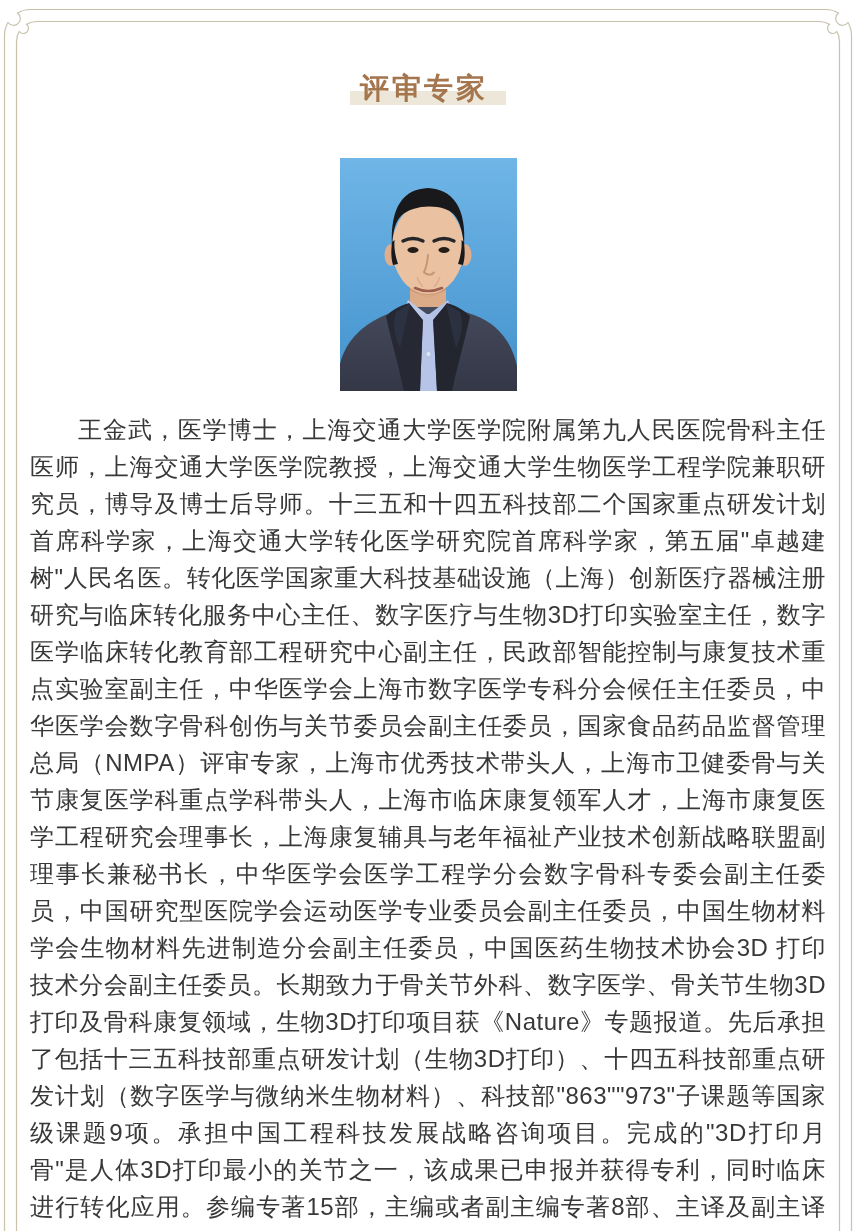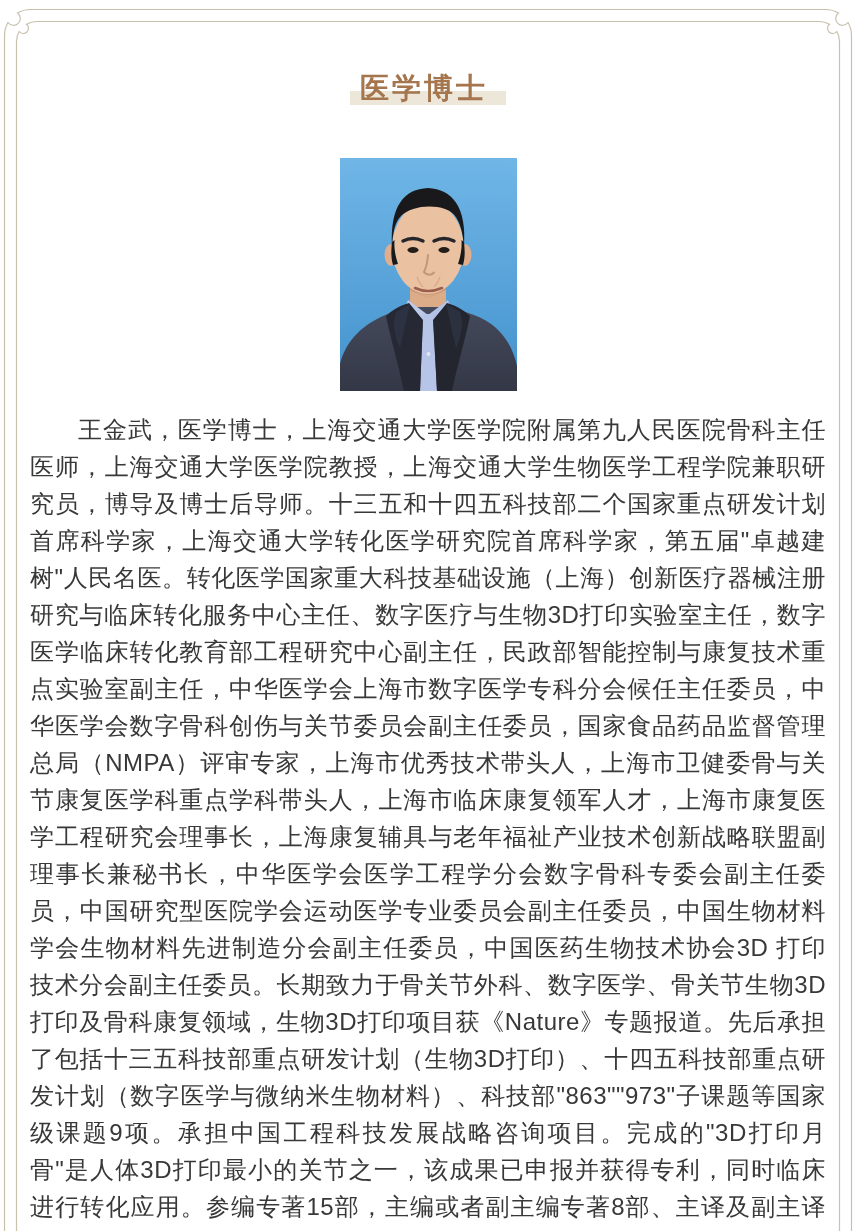--- a/index.html
+++ b/index.html
@@ -74,21 +74,21 @@
              A 5.2 5.2 0 1 0 26.5 24.2
              A 20 20 0 0 1 36.5 21.5
              L 819.5 21.5
              A 20 20 0 0 1 829.5 24.2
              A 5.2 5.2 0 1 0 836.8 31.5
              A 20 20 0 0 1 839.5 41.5
              L 839.5 1231" fill="none" stroke="#c8c2ad" stroke-width="1.2"></path>
   </svg>
 
   <div class="title-wrap">
-    <h1 class="page-title">医学博士</h1>
+    <h1 class="page-title">评审专家</h1>
   </div>
 
   <div class="photo">
     <svg viewBox="0 0 177 233" aria-hidden="true">
       <defs>
         <linearGradient id="sky" x1="0" y1="0" x2="0" y2="1">
           <stop offset="0" stop-color="#70b6e7"></stop>
           <stop offset="1" stop-color="#4392cd"></stop>
         </linearGradient>
         <linearGradient id="jk" x1="0" y1="0" x2="0" y2="1">

